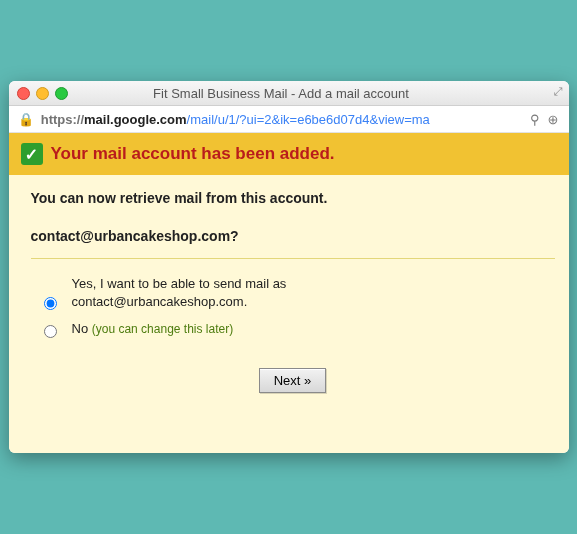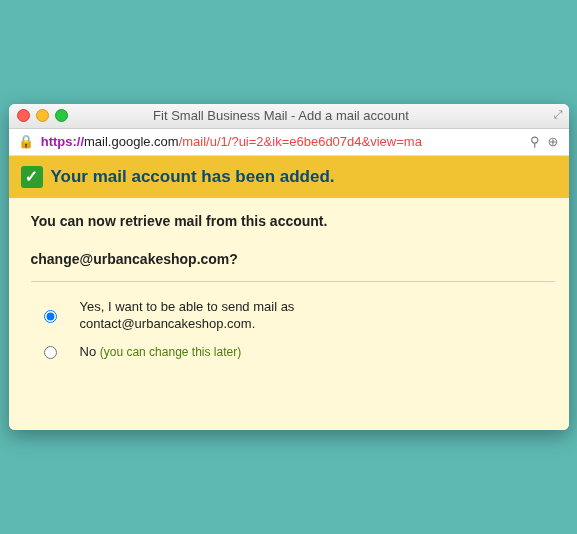--- a/index.html
+++ b/index.html
@@ -42,49 +42,49 @@
   .addressbar{
     height:26px;
     display:flex;align-items:center;gap:6px;
     padding:0 10px;
     border-bottom:1px solid #e2e2e2;
     background:#fff;
     font-size:13px;
     white-space:nowrap;overflow:hidden;
   }
   .lock{color:#2a8a2a;font-size:13px;}
-  .url .scheme{color:#a21caf;font-weight:bold;}
-  .url .host{color:#222;font-weight:normal;}
-  .url .path{color:#ef4444;}
+  .url .scheme{color:#737373;font-weight:bold;}
+  .url .host{color:#222;font-weight:bold;}
+  .url .path{color:#3b82f6;}
   .addr-icons{margin-left:auto;display:flex;gap:8px;color:#7a7a7a;font-size:13px;}
   .content{
     background:#fff9d7;
     padding-bottom:40px;
   }
   .banner{
     background:#f1c232;
     padding:10px 12px;
     display:flex;align-items:center;gap:8px;
   }
   .check{
     width:22px;height:22px;background:#2e9e2e;border-radius:3px;
     display:flex;align-items:center;justify-content:center;
     color:#fff;font-weight:bold;font-size:16px;
   }
-  .banner-text{font-size:17px;font-weight:bold;color:#0c4a6e;}
+  .banner-text{font-size:17px;font-weight:bold;color:#b91c1c;}
   .body{
     padding:14px 14px 20px 22px;
   }
   .intro{font-weight:bold;font-size:14px;line-height:1.35;}
   hr.sep{
     border:none;border-top:1px solid #e3d77a;
     margin:12px 0 16px 0;
   }
   .options{margin-left:8px;}
-  .option{display:flex;align-items:center;gap:20px;margin-bottom:10px;font-size:13px;}
+  .option{display:flex;align-items:flex-end;gap:12px;margin-bottom:10px;font-size:13px;}
   .option input{margin-top:2px;}
   .option .label{line-height:1.35;}
   .option .label b{font-weight:normal;}
   .option .hint{color:#4d7c0f;font-size:12px;}
   .actions{
     text-align:center;
     margin-top:30px;
   }
   button.next{
     font-family:inherit;
@@ -129,21 +129,21 @@
     <div class="banner">
       <div class="check">✓</div>
       <div class="banner-text">Your mail account has been added.</div>
     </div>
 
     <div class="body">
 
       <div class="intro">
         <span>You can now retrieve mail from this account.</span><br>
         <br>
-        <span>change@urbancakeshop.com?</span>
+        <span>contact@urbancakeshop.com?</span>
       </div>
 
       <hr class="sep">
 
       <div class="options">
 
         <label class="option">
           <input type="radio" name="sendas" checked="" style="">
           <span class="label">
             <span>Yes, I want to be able to send mail as</span><br>
@@ -154,16 +154,19 @@
         <label class="option">
           <input type="radio" name="sendas" style="">
           <span class="label">
             <span>No</span>
             <span class="hint">(you can change this later)</span>
           </span>
         </label>
 
       </div>
 
+      <div class="actions">
+        <button class="next">Next »</button>
+      </div>
 
     </div>
   </div>
 </div>
 
 </body></html>

